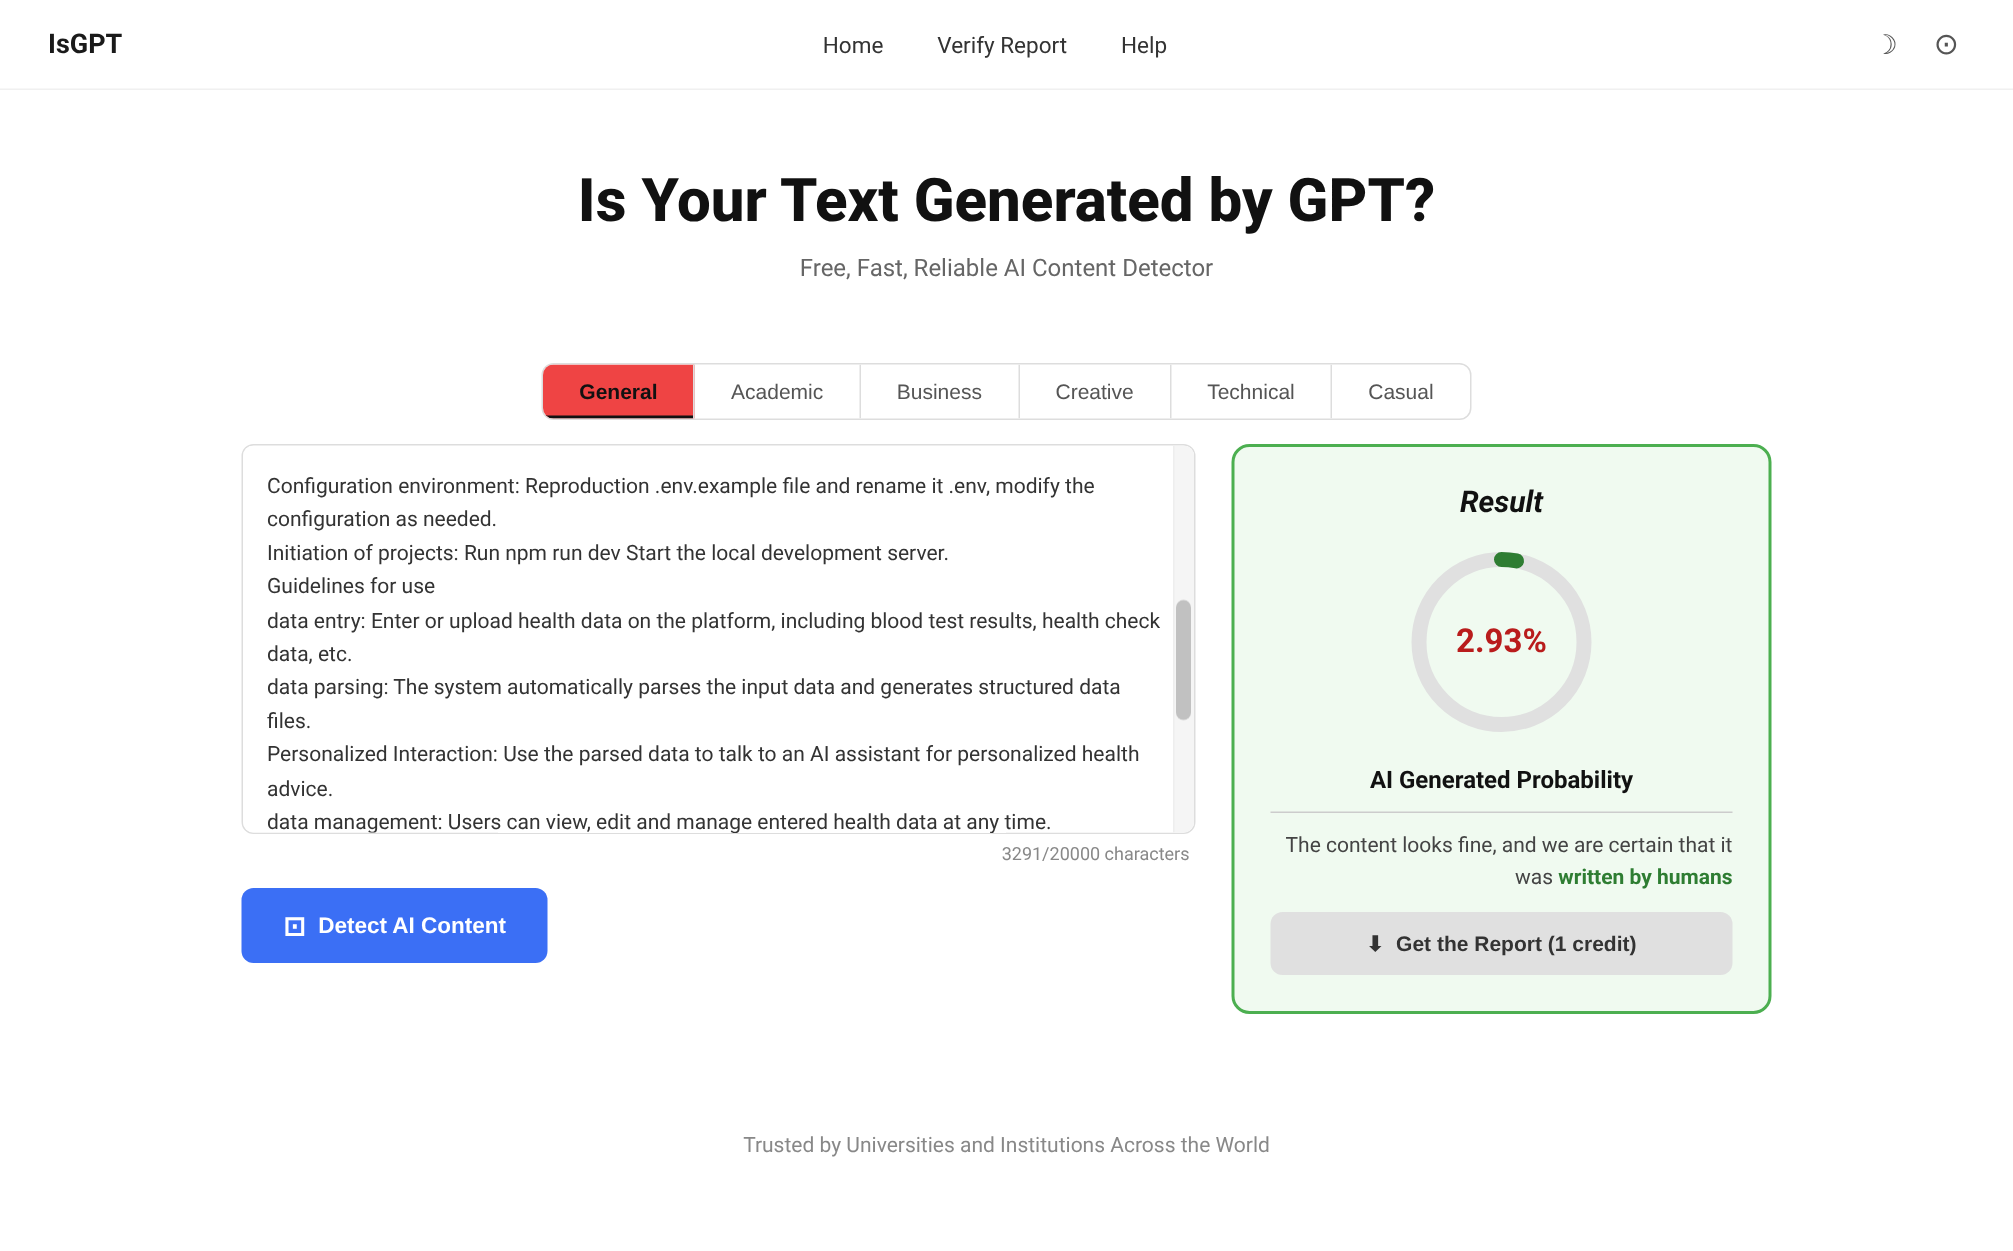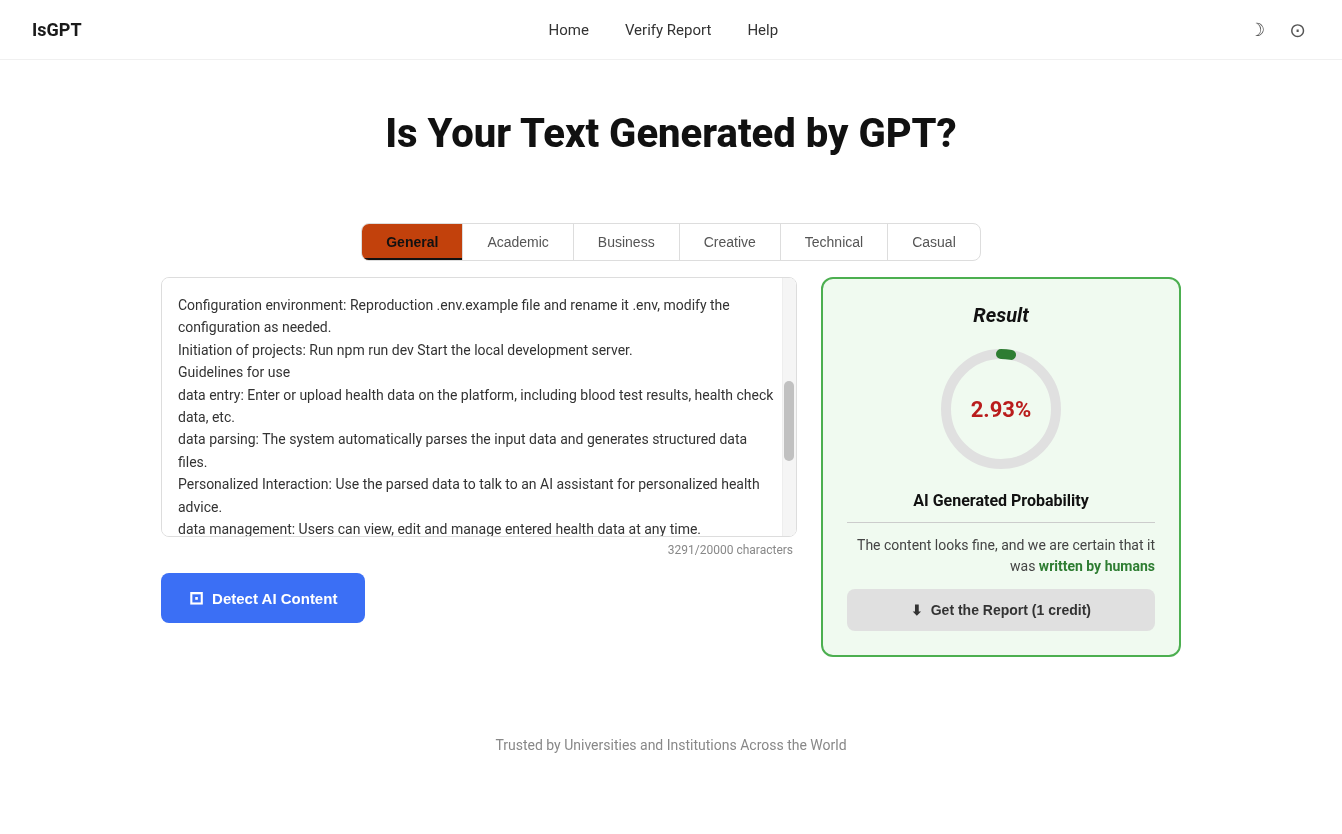--- a/index.html
+++ b/index.html
@@ -82,21 +82,21 @@
       font-size: 14px;
       cursor: pointer;
       border: none;
       background: none;
       color: #555;
       font-weight: 500;
       border-right: 1px solid #ddd;
     }
     .tab:last-child { border-right: none; }
     .tab.active {
-      background: #c2410c;
+      background: #ef4444;
       color: #111;
       font-weight: 600;
       box-shadow: inset 0 -2px 0 #111;
     }
 
     
     .main-content {
       display: flex;
       gap: 24px;
       max-width: 1100px;
@@ -282,20 +282,21 @@
       <span>☽</span>
     </button>
     <button class="navbar-icon-btn">
       <span style="font-size:20px;">⊙</span>
     </button>
   </div>
 </nav>
 
 <section class="hero">
   <h1>Is Your Text Generated by GPT?</h1>
+  <p>Free, Fast, Reliable AI Content Detector</p>
 </section>
 
 <div class="tabs-container">
   <div class="tabs">
     <button class="tab active">General</button>
     <button class="tab">Academic</button>
     <button class="tab">Business</button>
     <button class="tab">Creative</button>
     <button class="tab">Technical</button>
     <button class="tab">Casual</button>

